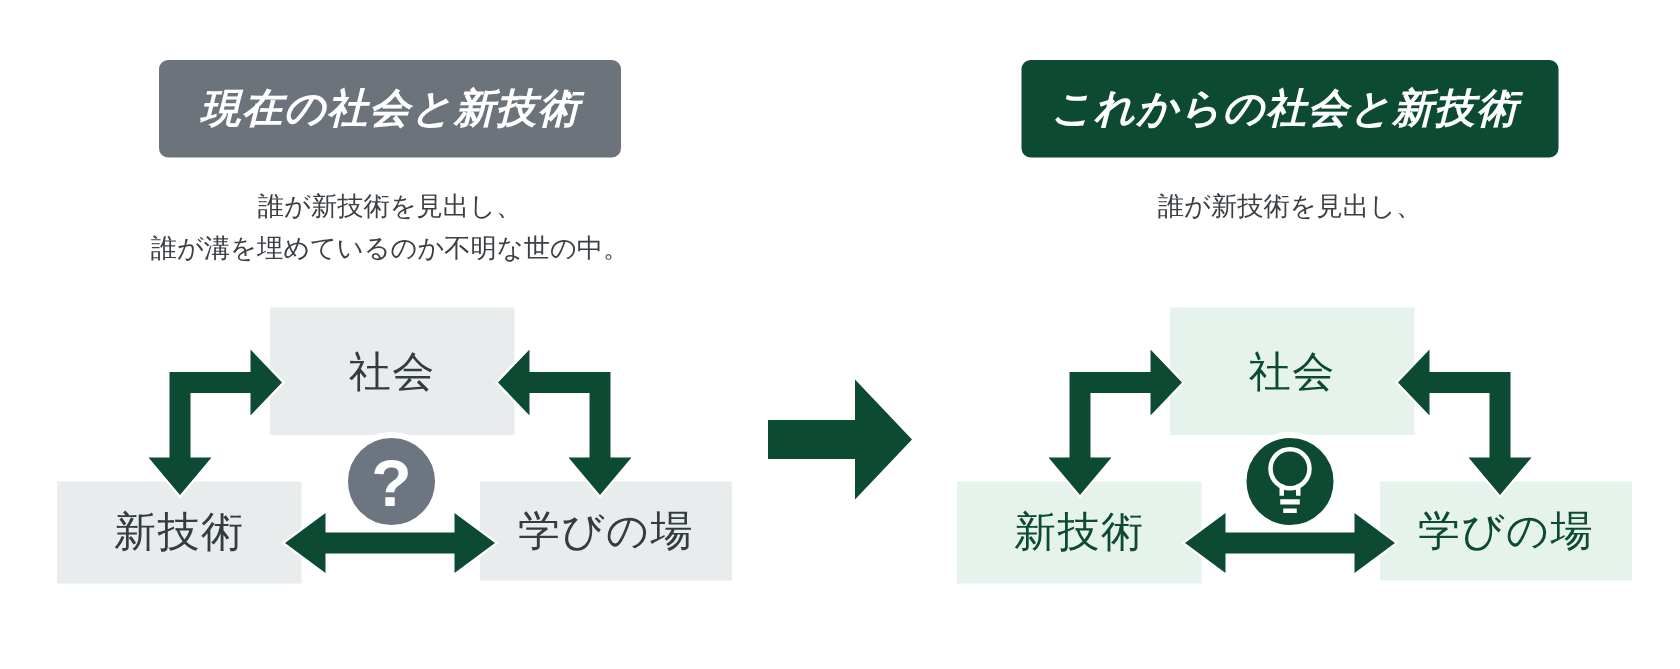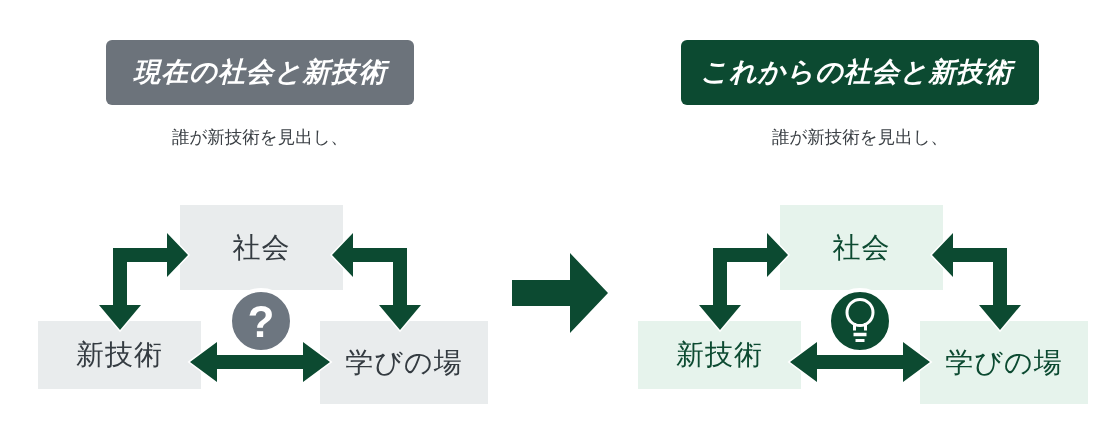--- a/index.html
+++ b/index.html
@@ -27,21 +27,21 @@
   .title-badge.green{background:var(--green);padding-left:20px;}
 
   .desc{position:absolute;top:123px;left:0;width:100%;text-align:center;
     font-size:17.5px;line-height:28px;color:var(--desc-text);}
 
   .diagram{position:absolute;top:200px;left:0;width:460px;height:225px;}
   .node{position:absolute;display:flex;align-items:center;justify-content:center;
     font-size:28px;font-weight:normal;letter-spacing:1px;}
   .node-top{left:150px;top:5px;width:163px;height:85px;}
   .node-bl{left:8px;top:121px;width:163px;height:68px;}
-  .node-br{left:290px;top:121px;width:168px;height:83px;}
+  .node-br{left:290px;top:121px;width:168px;height:66px;}
   .panel-left .node{background:var(--gray-box);color:var(--text-dark);}
   .panel-right .node{background:var(--green-box);color:var(--green);}
 
   .overlay{position:absolute;left:0;top:0;width:460px;height:225px;}
   .arrow{fill:var(--green);stroke:var(--white);stroke-width:3;paint-order:stroke;stroke-linejoin:miter;}
   .hub{stroke:var(--white);stroke-width:4;}
   .hub.gray-hub{fill:var(--gray-circle);}
   .hub.green-hub{fill:var(--green);}
   .hub-q{fill:var(--white);font-size:44px;font-weight:bold;text-anchor:middle;
     font-family:"Liberation Sans","DejaVu Sans",sans-serif;}
@@ -54,20 +54,21 @@
 <body>
 
 <section class="panel panel-left">
   <div class="header-row">
     <div class="title-badge gray">
       <span>現在の社会と新技術</span>
     </div>
   </div>
   <div class="desc">
     <div>誰が新技術を見出し、</div>
+    <div>誰が溝を埋めているのか不明な世の中。</div>
   </div>
   <div class="diagram">
     <div class="node node-top">社会</div>
     <div class="node node-bl">新技術</div>
     <div class="node node-br">学びの場</div>
     <svg class="overlay" viewBox="0 0 460 225">
       <path class="arrow" d="M 83,48 H 137 V 33 L 158,55 L 137,77 V 62 H 97 V 105 H 111 L 90,130 L 69,105 H 83 Z"></path>
       <path class="arrow" d="M 377,48 H 323 V 33 L 302,55 L 323,77 V 62 H 363 V 105 H 349 L 370,130 L 391,105 H 377 Z"></path>
       <path class="arrow" d="M 160,162 L 187,142 V 155 H 273 V 142 L 300,162 L 273,182 V 169 H 187 V 182 Z"></path>
       <circle class="hub gray-hub" cx="231" cy="121" r="31"></circle>

